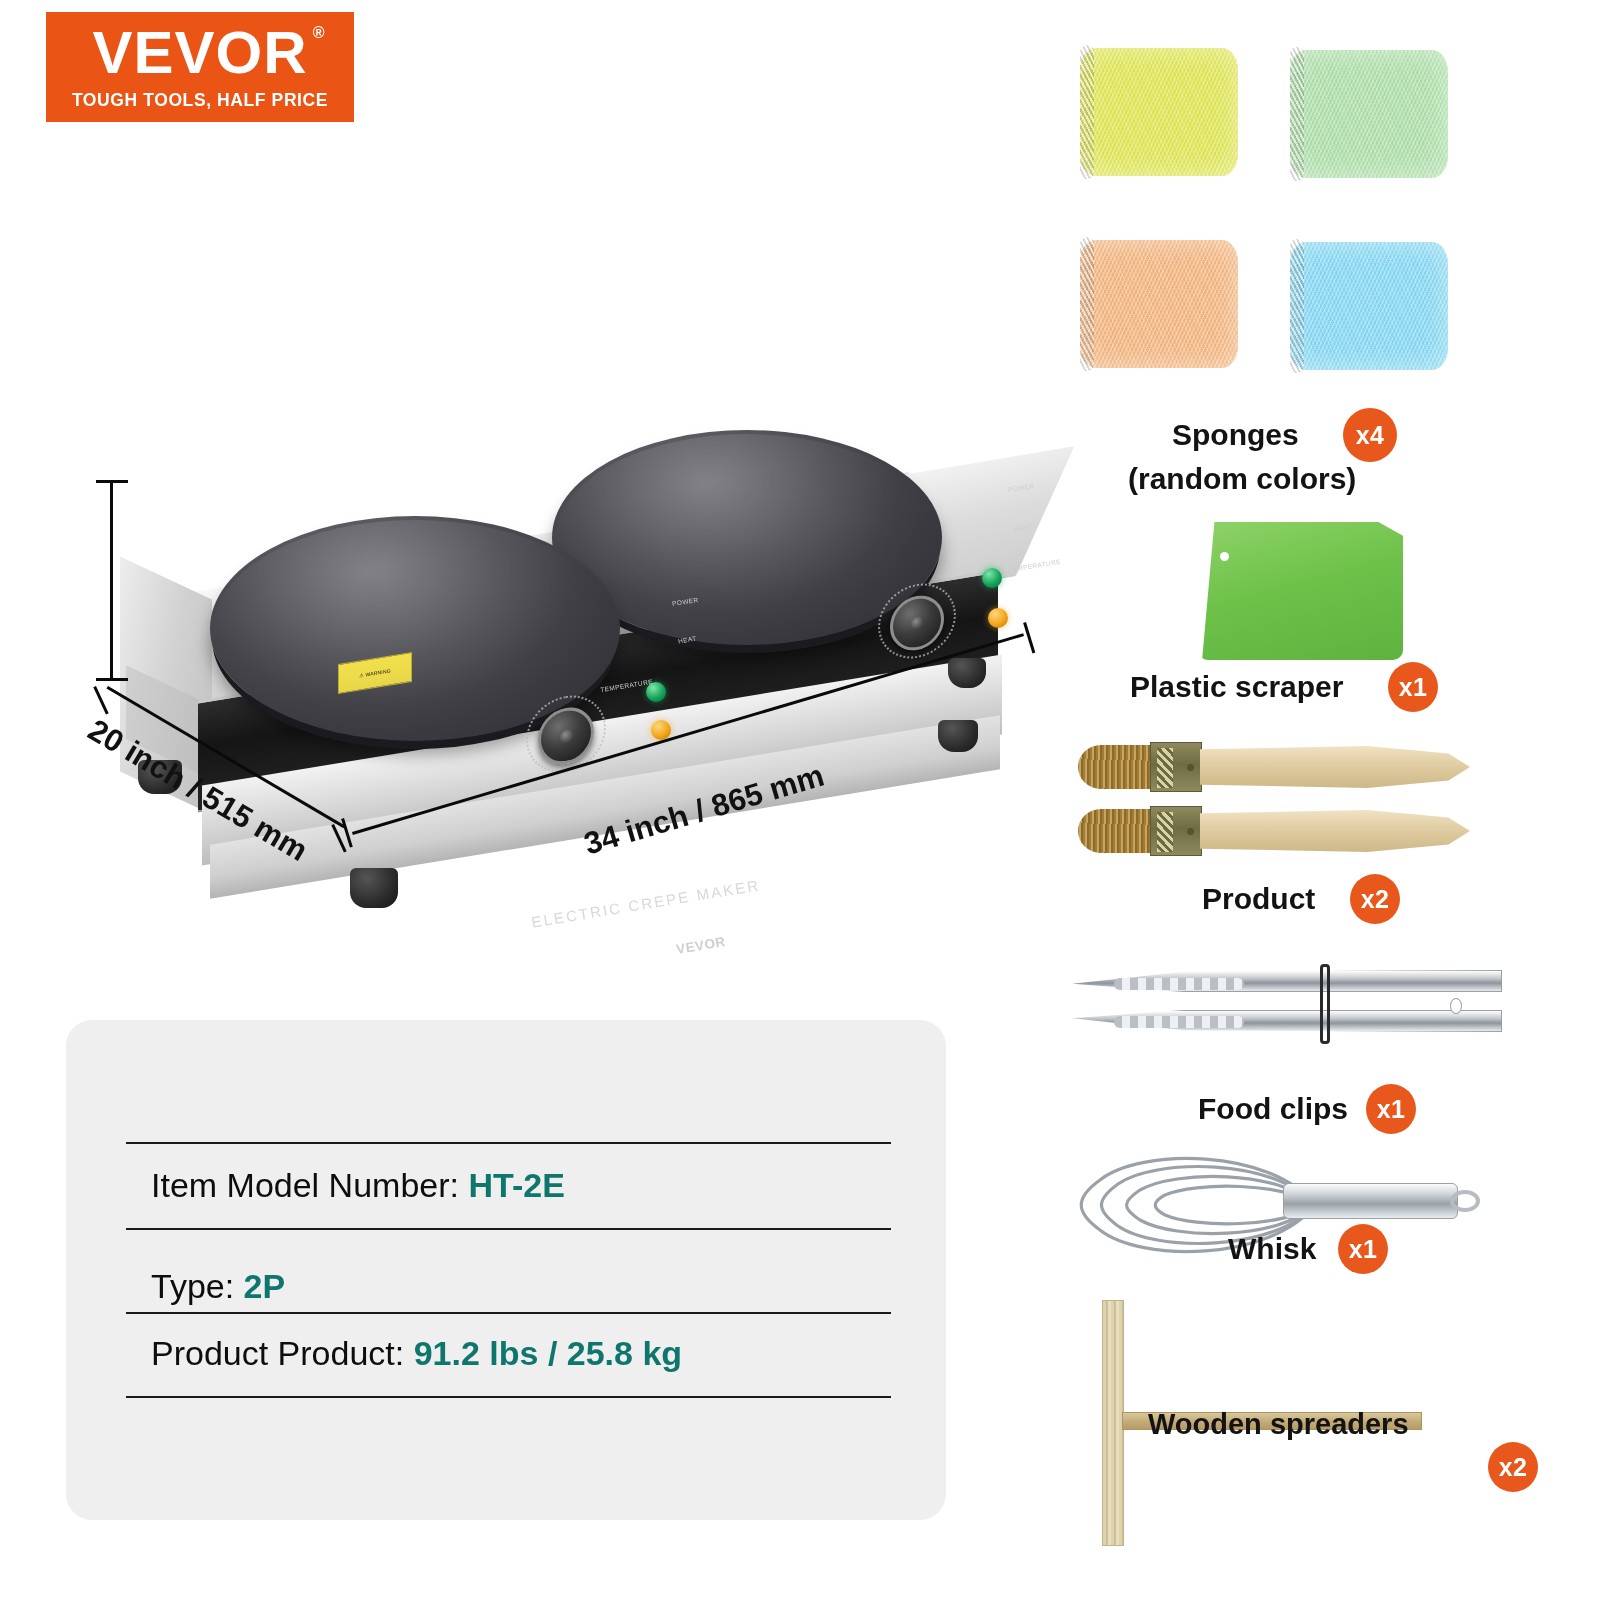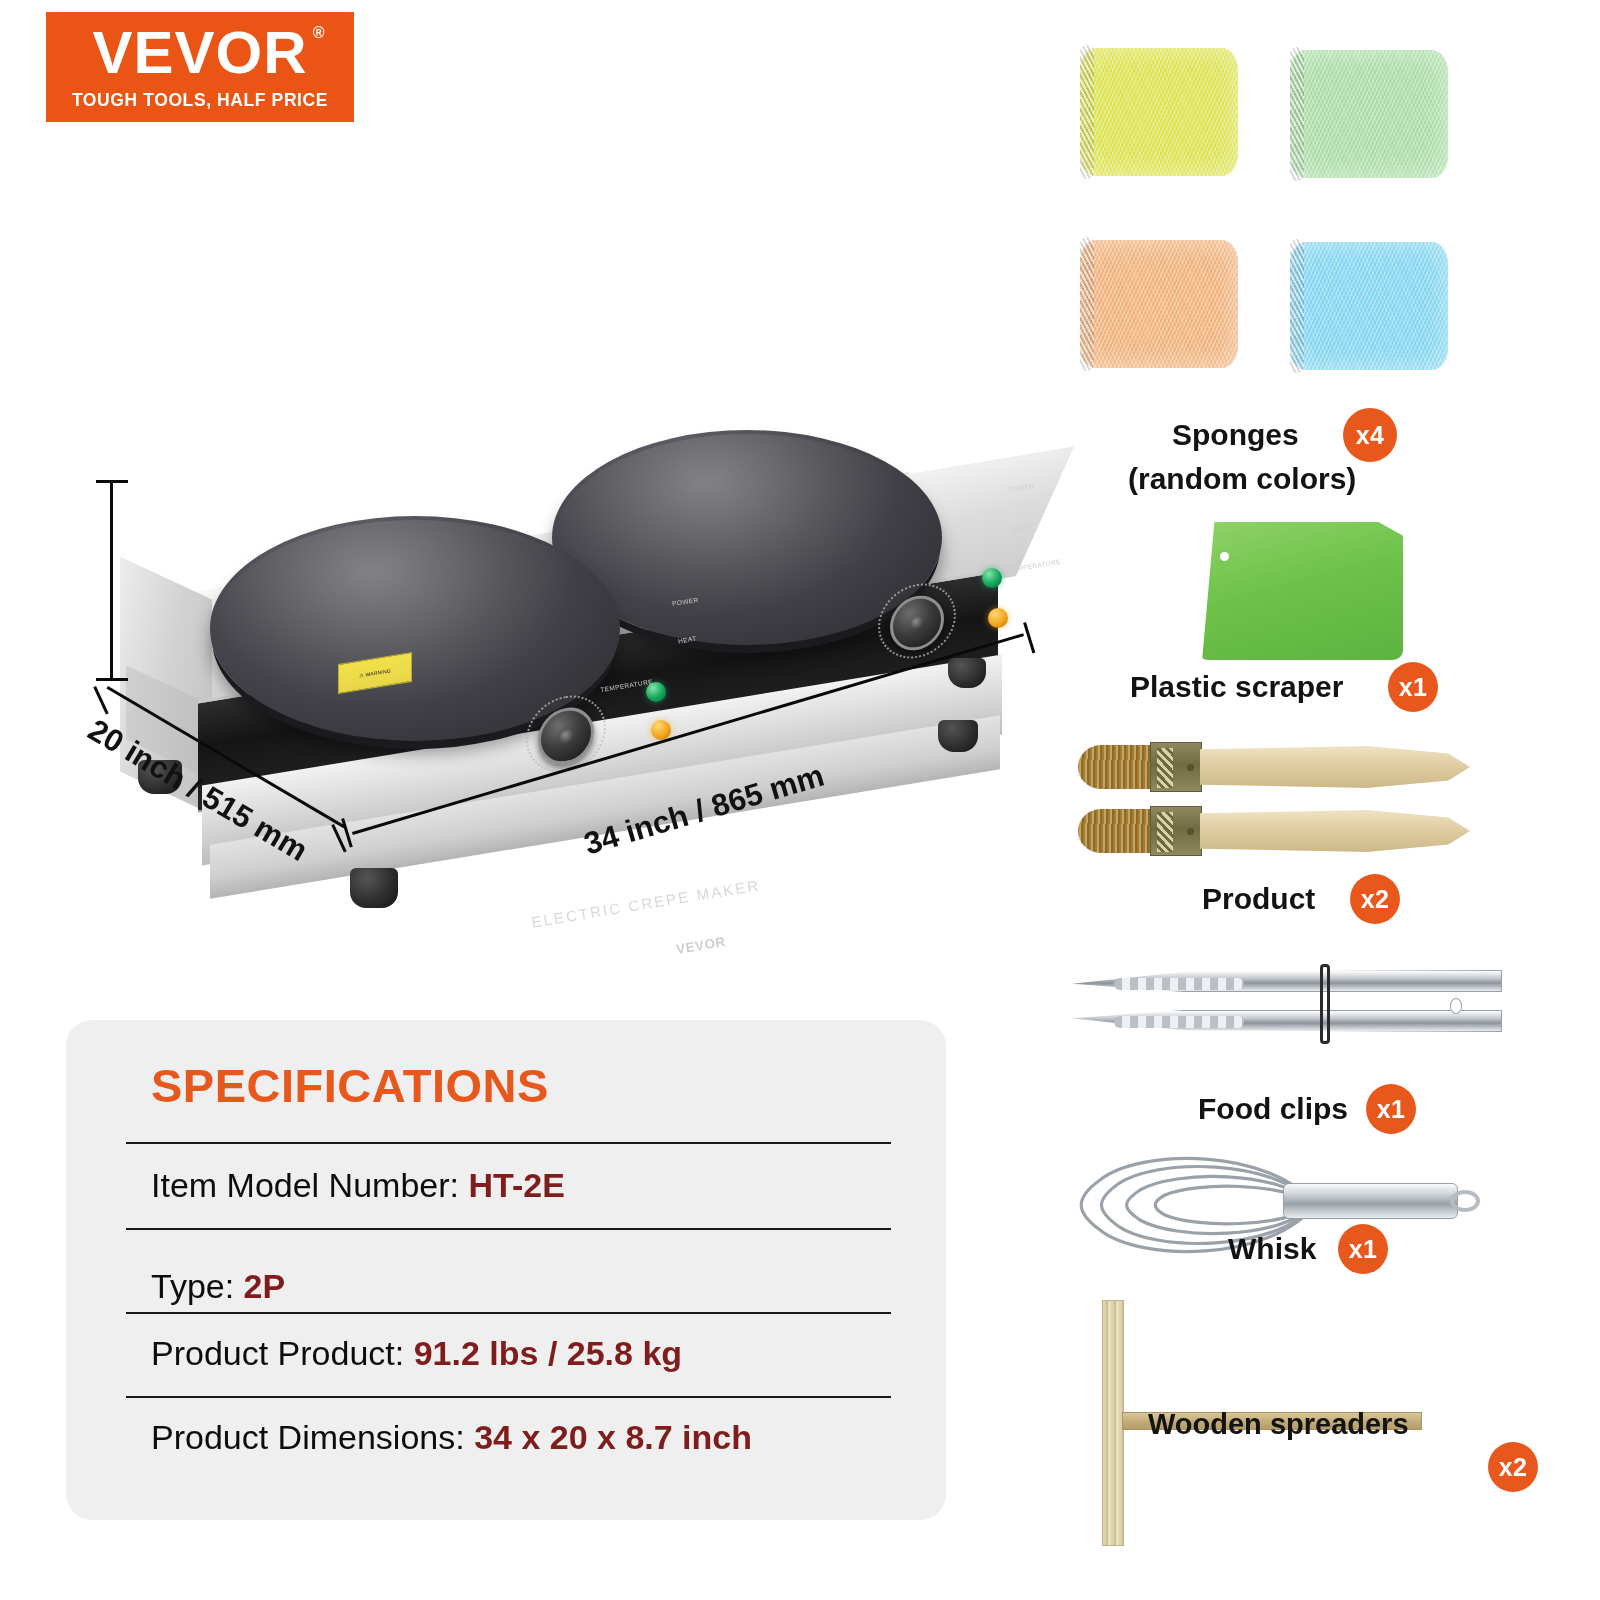--- a/index.html
+++ b/index.html
@@ -303,21 +303,21 @@
     position: absolute; left: 85px; top: 38px;
     color: #E8571B; font-size: 47px; font-weight: 700; letter-spacing: .5px;
   }
   .spec-rule {
     position: absolute; left: 60px; width: 765px; height: 2px; background: #1a1a1a;
   }
   .spec-row {
     position: absolute; left: 85px;
     font-size: 34px; color: #0d0d0d; white-space: nowrap;
   }
-  .spec-row .val { color: #7f1d1d; font-weight: 700; }
+  .spec-row .val { color: #0f766e; font-weight: 700; }
   .spec-cont {
     position: absolute; left: 460px;
     font-size: 34px; color: #E8571B; font-weight: 700; white-space: nowrap;
   }
 </style>
 </head>
 <body>
 
 <div id="page">
 
@@ -452,37 +452,33 @@
 
     <div style="position:absolute; left:30px; top:1300px; width:420px; height:250px;">
       <div class="spread-v" style="left:22px; top:0px; height:246px;"></div>
       <div class="spread-h" style="left:42px; top:112px; width:300px;"></div>
     </div>
     <div class="acc-label small2" style="left:98px; top:1408px;">Wooden spreaders</div>
     <div class="badge" style="left:438px; top:1442px; width:50px; height:50px;">x2</div>
   </div>
 
   <div class="spec-panel">
-    <div class="spec-title">SPECIFICATIONS</div>
 
     <div class="spec-rule" style="top:122px;"></div>
 
     <div class="spec-row" style="top:146px;">
       <span>Item Model Number: </span><span class="val">HT-2E</span>
     </div>
     <div class="spec-rule" style="top:208px;"></div>
 
     <div class="spec-row" style="top:247px;">
       <span>Type: </span><span class="val">2P</span>
     </div>
     <div class="spec-rule" style="top:292px;"></div>
 
     <div class="spec-row" style="top:314px;">
       <span>Product Product: </span><span class="val">91.2 lbs / 25.8 kg</span>
     </div>
     <div class="spec-rule" style="top:376px;"></div>
 
-    <div class="spec-row" style="top:398px;">
-      <span>Product Dimensions: </span><span class="val">34 x 20 x 8.7 inch</span>
-    </div>
   </div>
 
 </div>
 
 </body></html>

